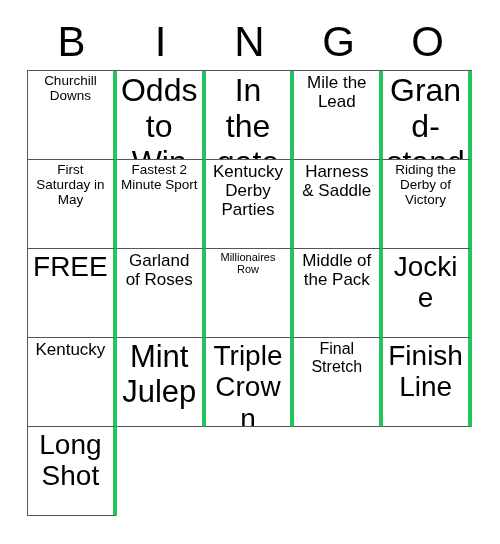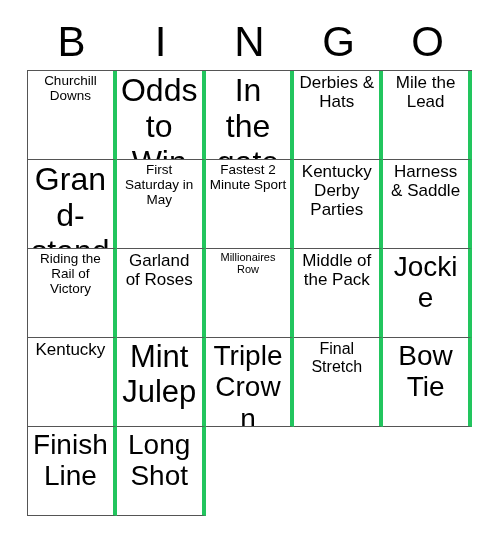--- a/index.html
+++ b/index.html
@@ -102,42 +102,42 @@
       <div class="cell">
         <span class="cell-text fs-sm">Churchill Downs</span>
       </div>
       <div class="cell">
         <span class="cell-text fs-xl">Odds to Win</span>
       </div>
       <div class="cell">
         <span class="cell-text fs-xl">In the gate</span>
       </div>
       <div class="cell">
-        <span class="cell-text fs-md">Derbies &amp; Hats</span>
-      </div>
-      <div class="cell">
         <span class="cell-text fs-md">Mile the Lead</span>
       </div>
       <div class="cell">
         <span class="cell-text fs-xl">Grand-stand</span>
       </div>
       <div class="cell">
         <span class="cell-text fs-sm">First Saturday in May</span>
       </div>
       <div class="cell">
         <span class="cell-text fs-sm">Fastest 2 Minute Sport</span>
       </div>
       <div class="cell">
         <span class="cell-text fs-md">Kentucky Derby Parties</span>
       </div>
       <div class="cell">
         <span class="cell-text fs-md">Harness &amp; Saddle</span>
       </div>
       <div class="cell">
-        <span class="cell-text fs-sm">Riding the Rail of Victory</span>
+        <span class="cell-text fs-sm">Riding the Derby of Victory</span>
+      </div>
+      <div class="cell">
+        <span class="cell-text fs-xxl">FREE</span>
       </div>
       <div class="cell">
         <span class="cell-text fs-md">Garland of Roses</span>
       </div>
       <div class="cell">
         <span class="cell-text fs-xs">Millionaires Row</span>
       </div>
       <div class="cell">
         <span class="cell-text fs-md">Middle of the Pack</span>
       </div>
@@ -150,23 +150,20 @@
       <div class="cell">
         <span class="cell-text fs-huge">Mint Julep</span>
       </div>
       <div class="cell">
         <span class="cell-text fs-xxl">Triple Crown</span>
       </div>
       <div class="cell">
         <span class="cell-text fs-lg">Final Stretch</span>
       </div>
       <div class="cell">
-        <span class="cell-text fs-xxl">Bow Tie</span>
-      </div>
-      <div class="cell">
         <span class="cell-text fs-xxl">Finish Line</span>
       </div>
       <div class="cell">
         <span class="cell-text fs-xxl">Long Shot</span>
       </div>
     </div>
 
 </div>
 
 </body></html>

